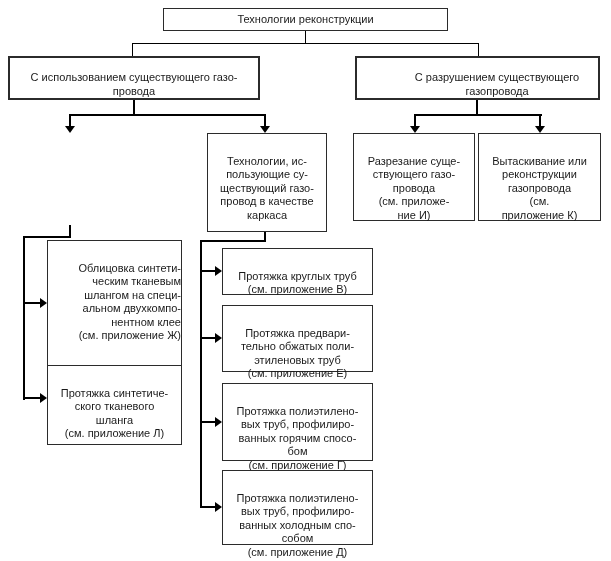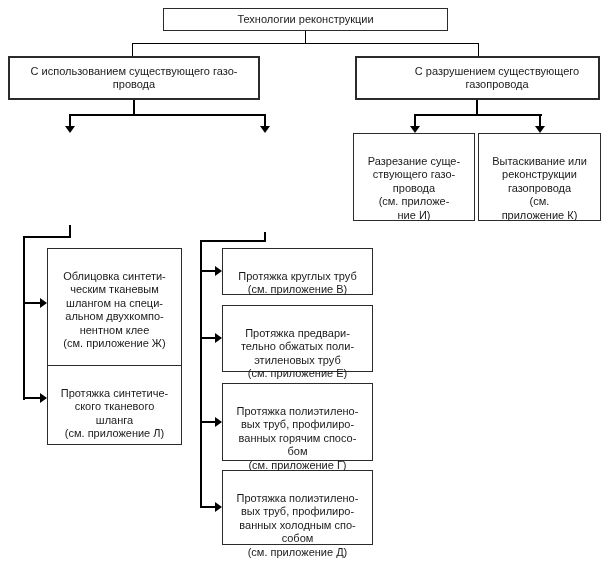--- a/index.html
+++ b/index.html
@@ -29,20 +29,21 @@
   .box.center {
     display: flex;
     align-items: center;
     justify-content: center;
   }
   .box.topalign {
     padding-top: 7px;
   }
   .box.bold-border {
     border-width: 2px;
+    align-items: flex-end;
   }
   .line {
     position: absolute;
     background: #000000;
   }
   .arrowhead-down {
     position: absolute;
     width: 0;
     height: 0;
     border-left: 5px solid transparent;
@@ -71,38 +72,45 @@
     <span>С использованием существующего газо-
 провода</span>
   </div>
 
   <div class="box center bold-border" style="left:355px; top:56px; width:245px; height:44px;padding-left:39px;">
     <span>С разрушением существующего
 газопровода</span>
   </div>
 
 
+  <div class="box topalign" style="left:207px; top:133px; width:120px; height:99px;">
+    <span>Технологии, ис-
+пользующие су-
+ществующий газо-
+провод в качестве
+каркаса</span>
+  </div>
 
   <div class="box topalign" style="left:353px; top:133px; width:122px; height:88px;">
     <span>Разрезание суще-
 ствующего газо-
 провода
 (см. приложе-
 ние И)</span>
   </div>
 
   <div class="box topalign" style="left:478px; top:133px; width:123px; height:88px;">
     <span>Вытаскивание или
 реконструкции
 газопровода
 (см.
 приложение К)</span>
   </div>
 
-  <div class="box topalign" style="left:47px; top:248px; width:135px; height:140px;">
+  <div class="box topalign" style="left:47px; top:240px; width:135px; height:140px;text-align:right;">
     <span>Облицовка синтети-
 ческим тканевым
 шлангом на специ-
 альном двухкомпо-
 нентном клее
 (см. приложение Ж)</span>
   </div>
 
   <div class="box topalign" style="left:47px; top:365px; width:135px; height:80px;">
     <span>Протяжка синтетиче-

